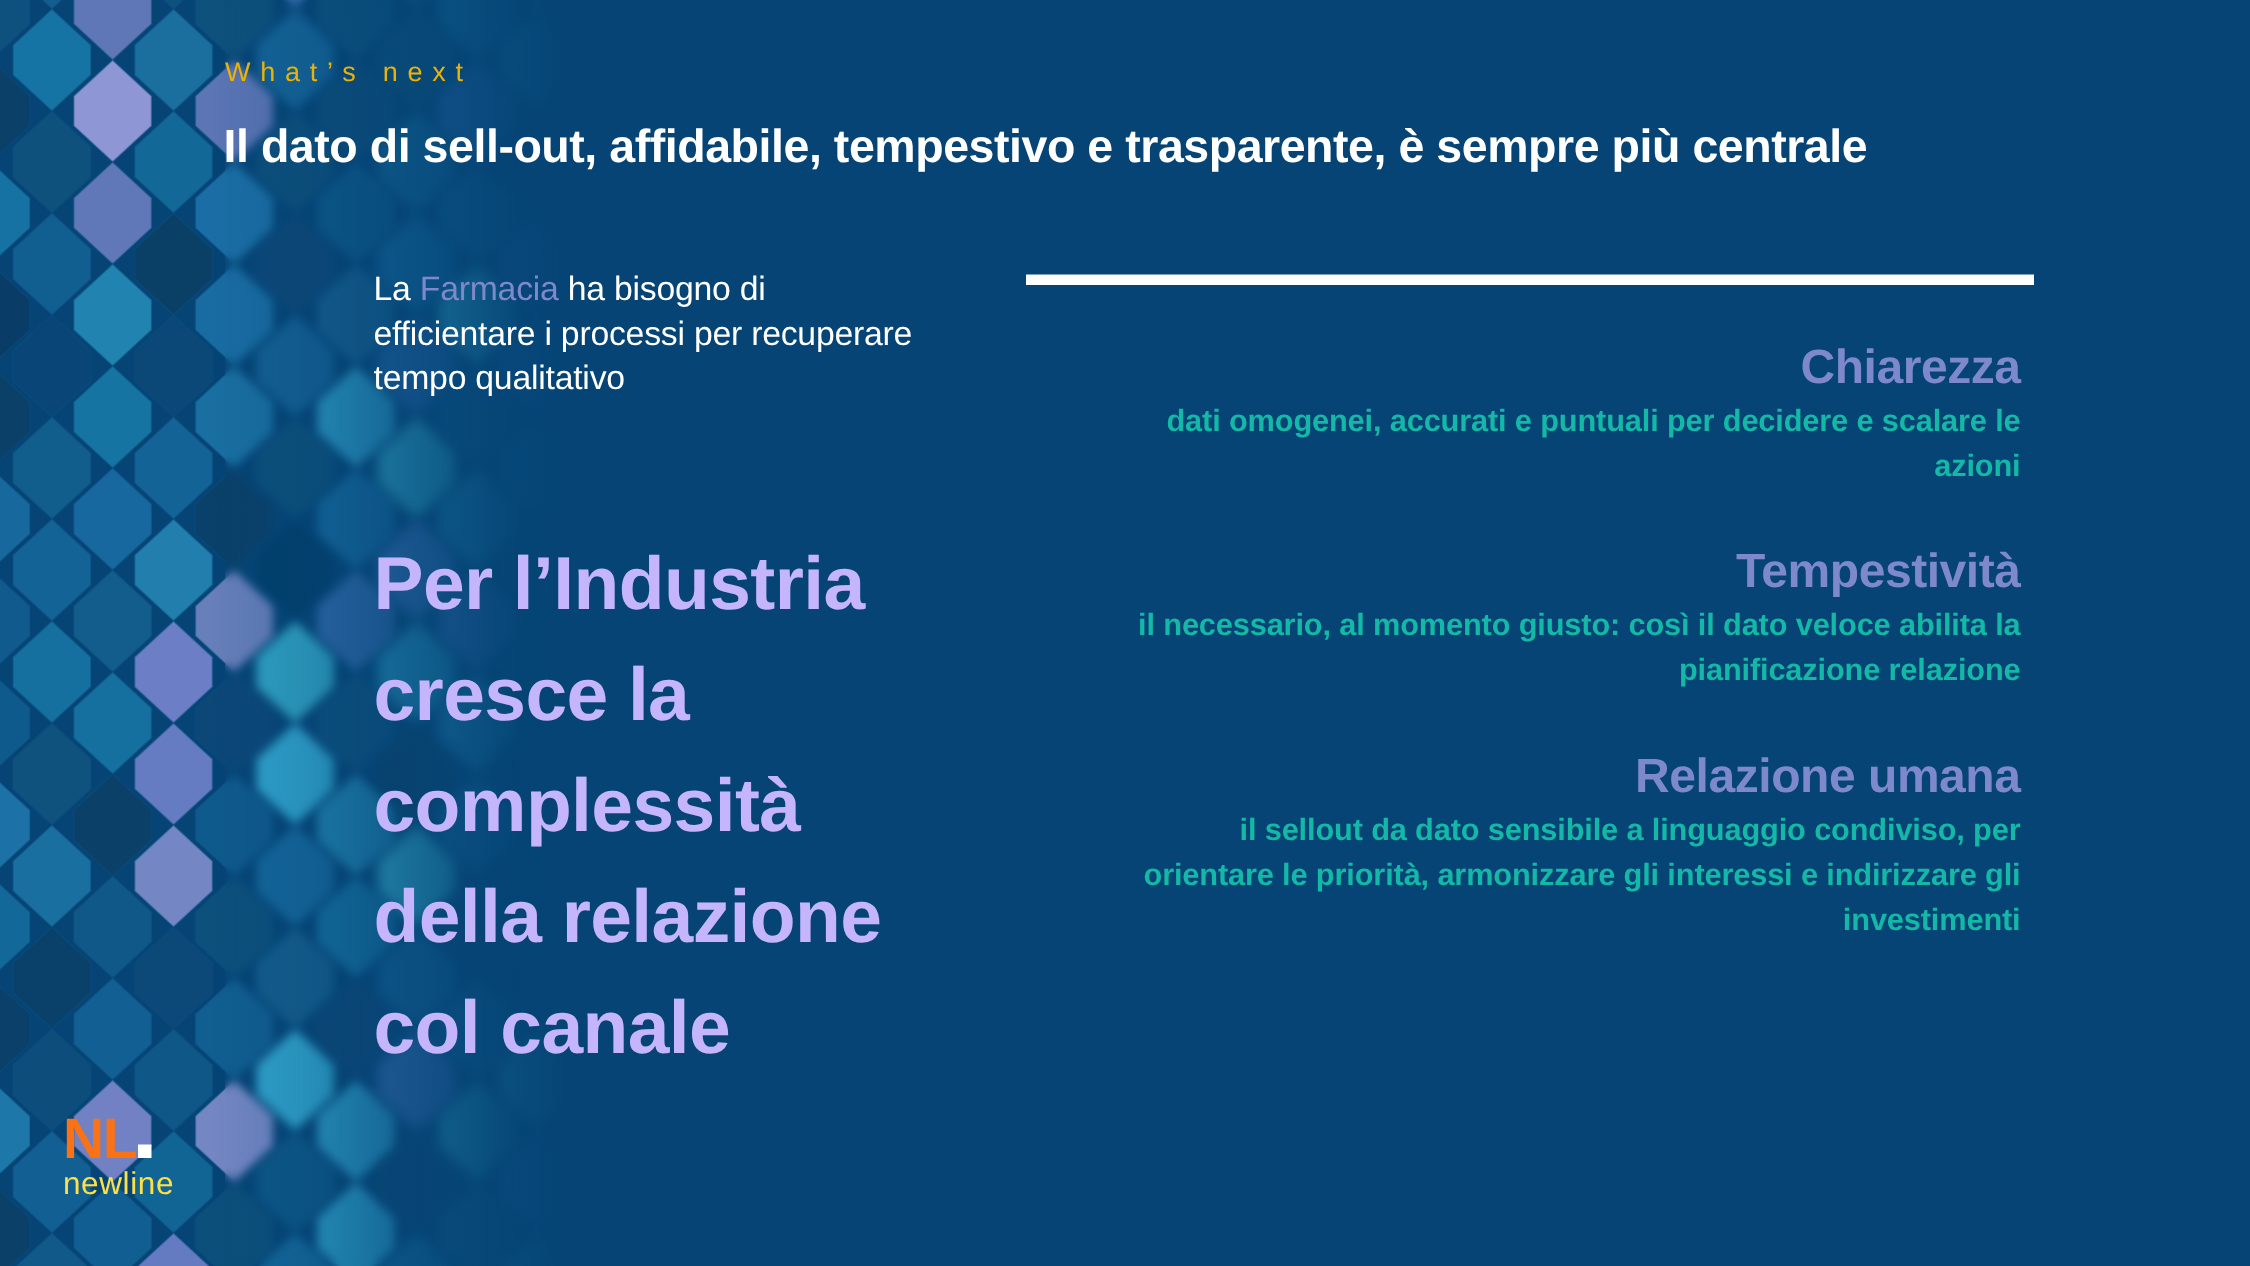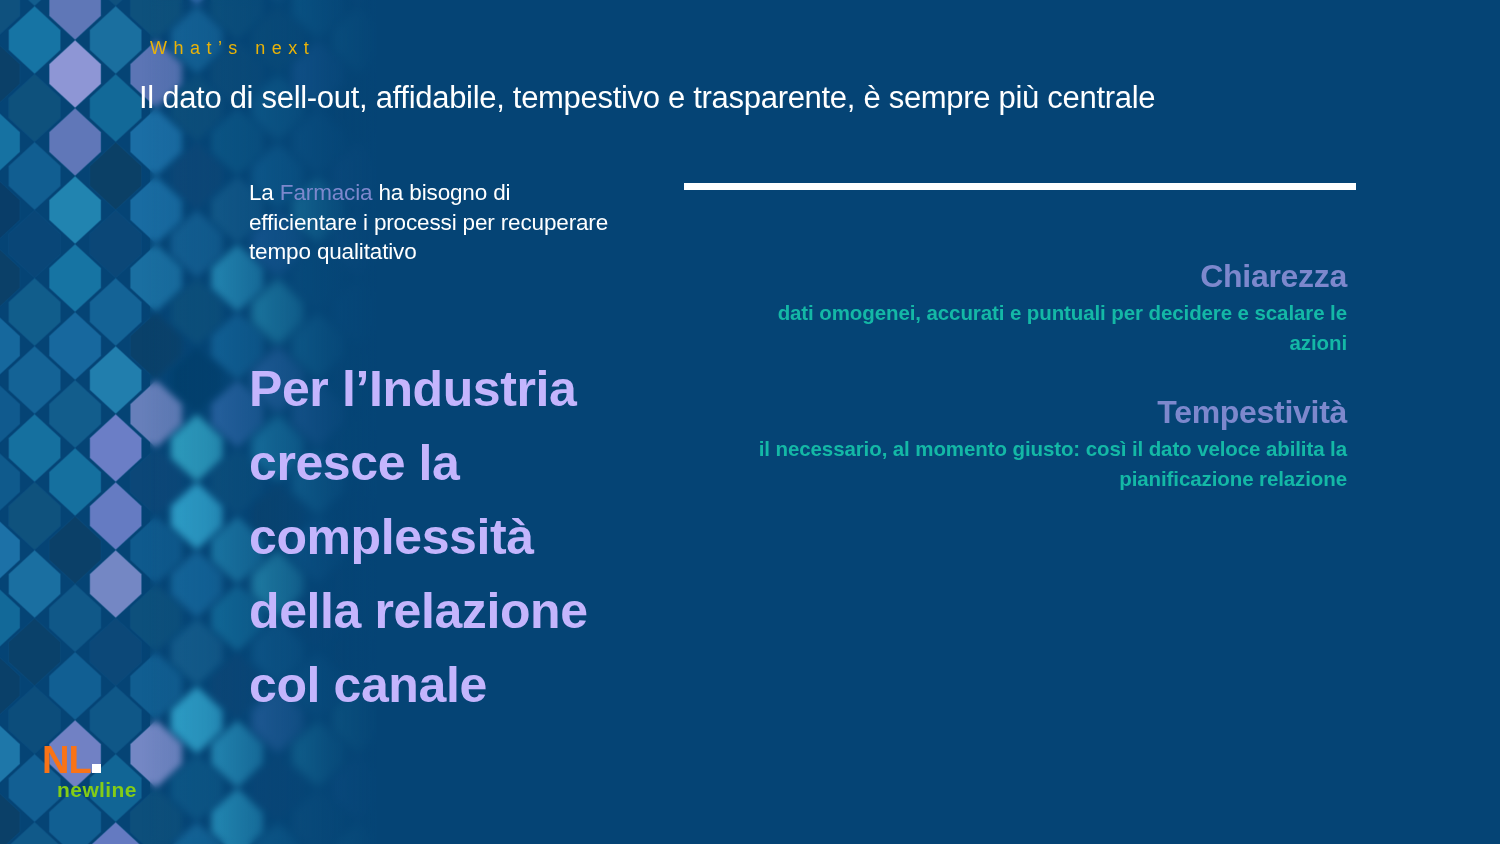--- a/index.html
+++ b/index.html
@@ -70,45 +70,44 @@
   #logo-mark .dot {
     display: inline-block;
     width: 9px;
     height: 9px;
     background: #ffffff;
     vertical-align: baseline;
     margin-left: 1px;
   }
   #logo-word {
     font-size: 21px;
-    font-weight: bold;
-    color: #84cc16;
+    font-weight: normal;
+    color: #fde047;
     letter-spacing: 0.4px;
     margin-top: 1px;
     line-height: 1;
-    text-align: center;
   }
 
   
   #eyebrow {
     position: absolute;
     left: 150px;
     top: 38px;
     font-size: 18px;
     font-weight: normal;
     color: #eab308;
     letter-spacing: 6.5px;
     white-space: nowrap;
   }
   #headline {
     position: absolute;
-    left: 139px;
+    left: 149px;
     top: 80px;
     font-size: 31px;
-    font-weight: normal;
+    font-weight: bold;
     color: #ffffff;
     letter-spacing: -0.3px;
     white-space: nowrap;
   }
 
   
   #left-col {
     position: absolute;
     left: 249px;
     top: 178px;
@@ -152,21 +151,20 @@
     text-align: right;
   }
   .pillar { margin-bottom: 36px; }
   .pillar:last-child { margin-bottom: 0; }
   .pillar-title {
     font-size: 32px;
     font-weight: bold;
     color: #7d88cd;
     line-height: 1.18;
     letter-spacing: -0.3px;
-    margin-top: 32px;
   }
   .pillar-body {
     font-size: 20.5px;
     font-weight: bold;
     color: #14b8a6;
     line-height: 1.48;
     letter-spacing: -0.1px;
     margin-top: 2px;
   }
 </style>
@@ -405,15 +403,19 @@
 
   <div id="right-col">
     <div class="pillar">
       <div class="pillar-title">Chiarezza</div>
       <div class="pillar-body">dati omogenei, accurati e puntuali per decidere e scalare le azioni</div>
     </div>
     <div class="pillar">
       <div class="pillar-title">Tempestività</div>
       <div class="pillar-body">il necessario, al momento giusto: così il dato veloce  abilita la pianificazione relazione</div>
     </div>
+    <div class="pillar">
+      <div class="pillar-title">Relazione umana</div>
+      <div class="pillar-body">il sellout da dato sensibile a linguaggio condiviso, per orientare le priorità, armonizzare gli interessi e indirizzare gli investimenti</div>
+    </div>
   </div>
 
 </div>
 
 </body></html>

